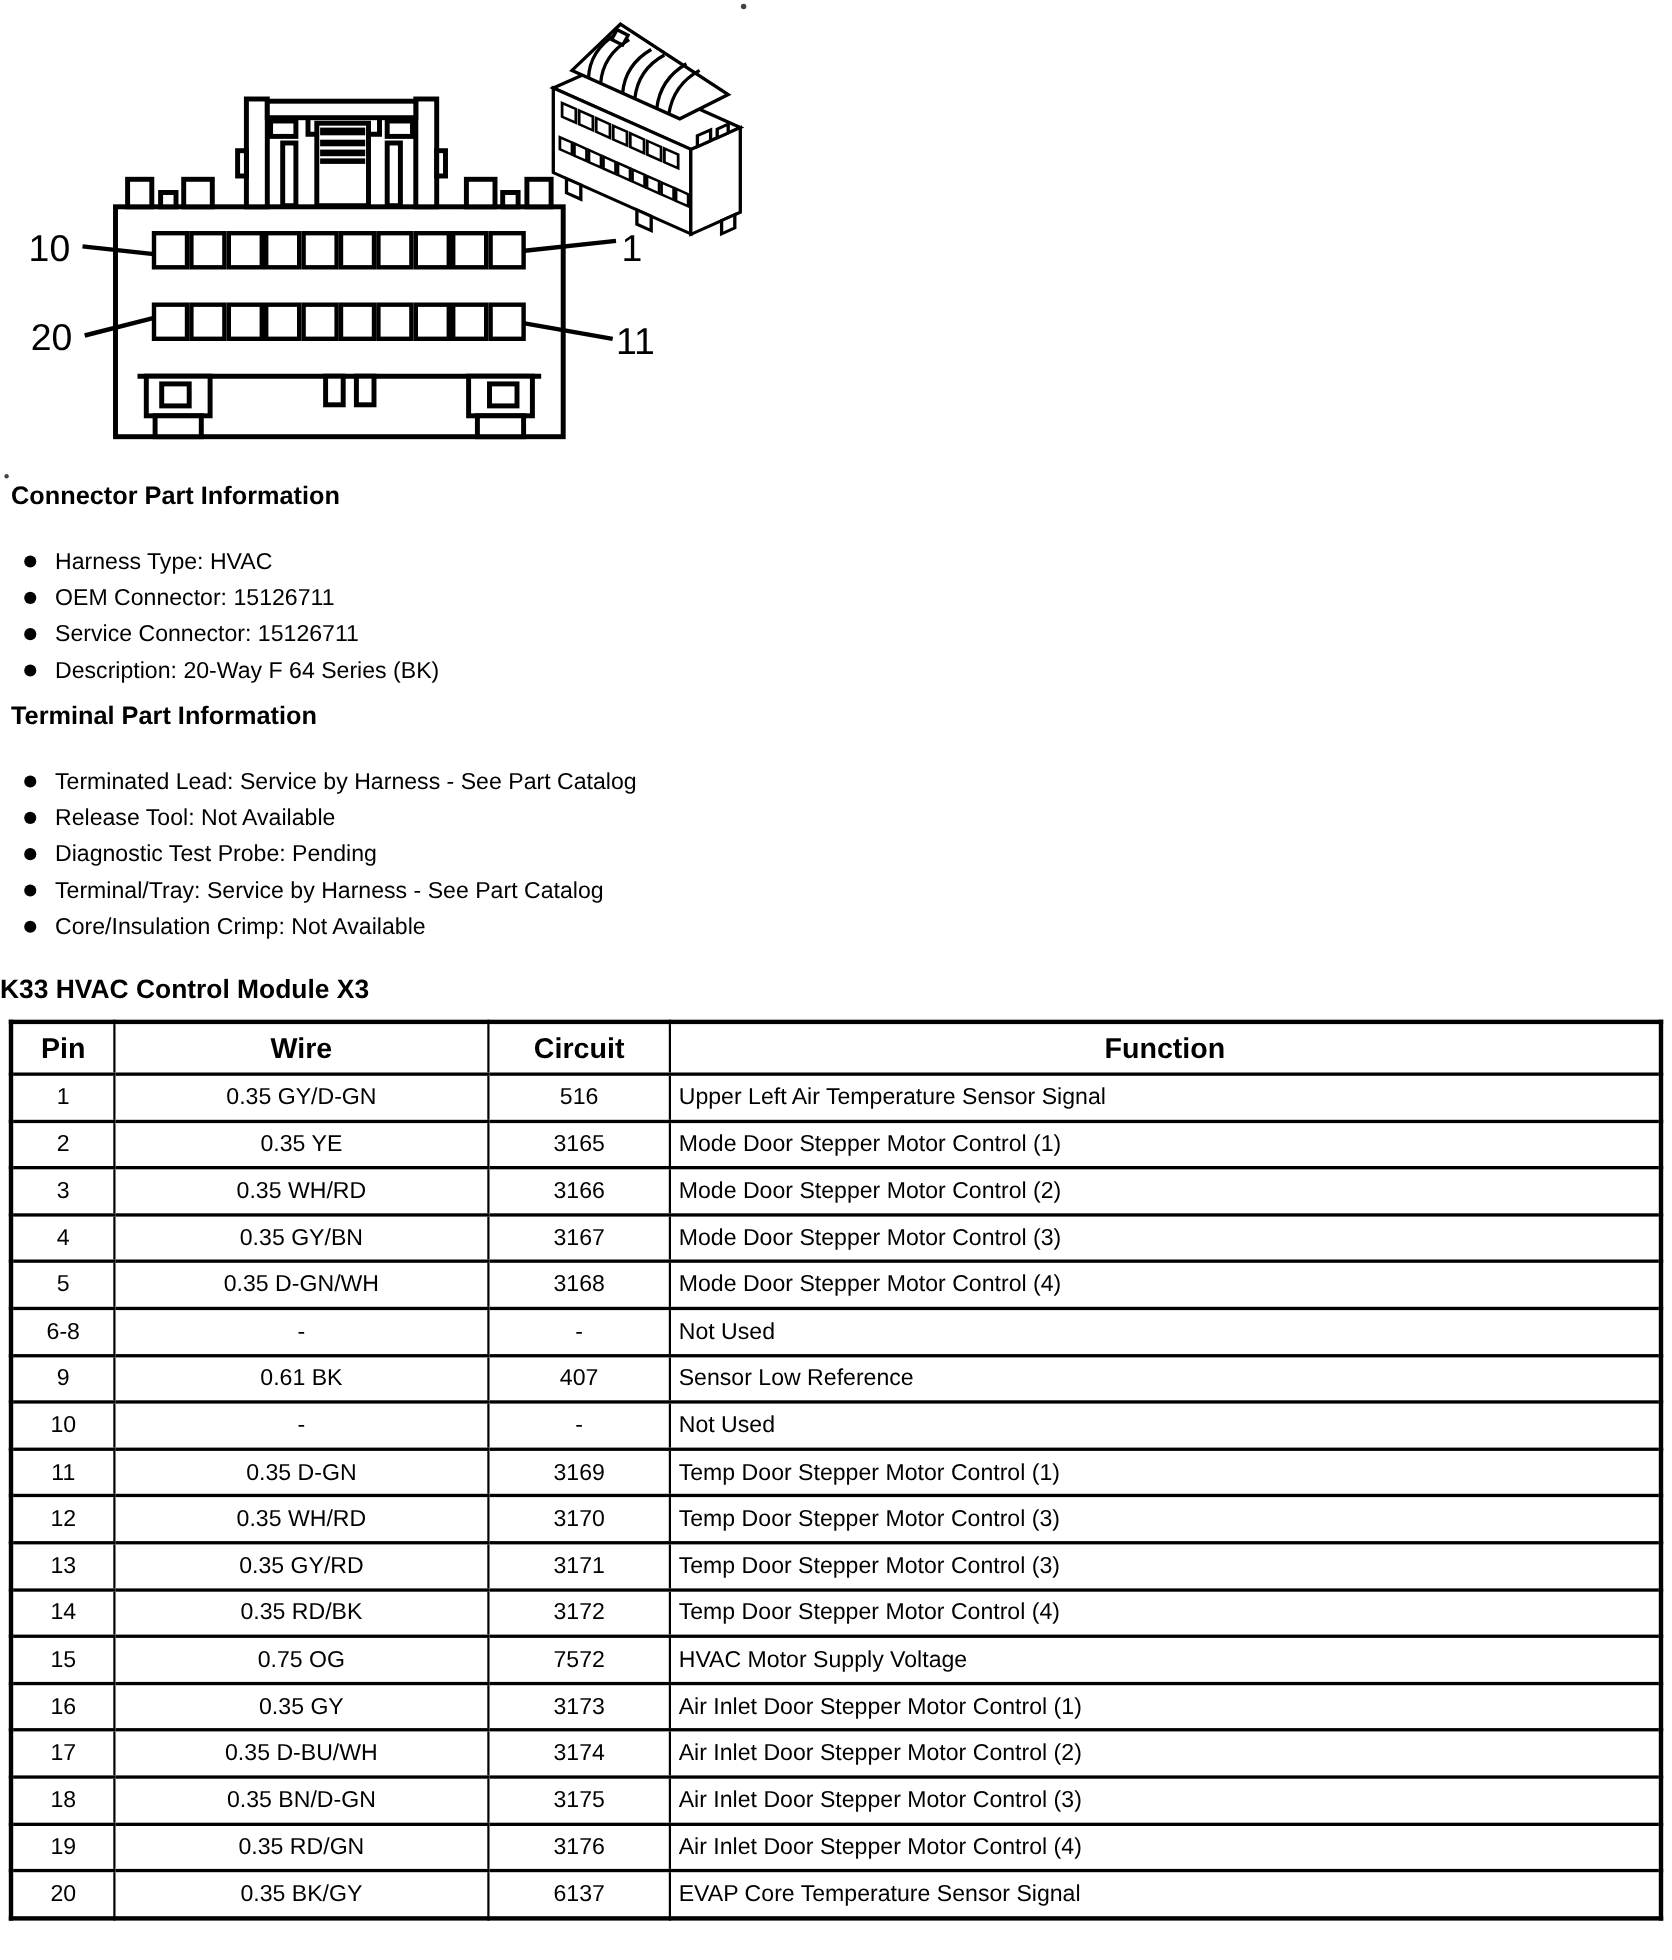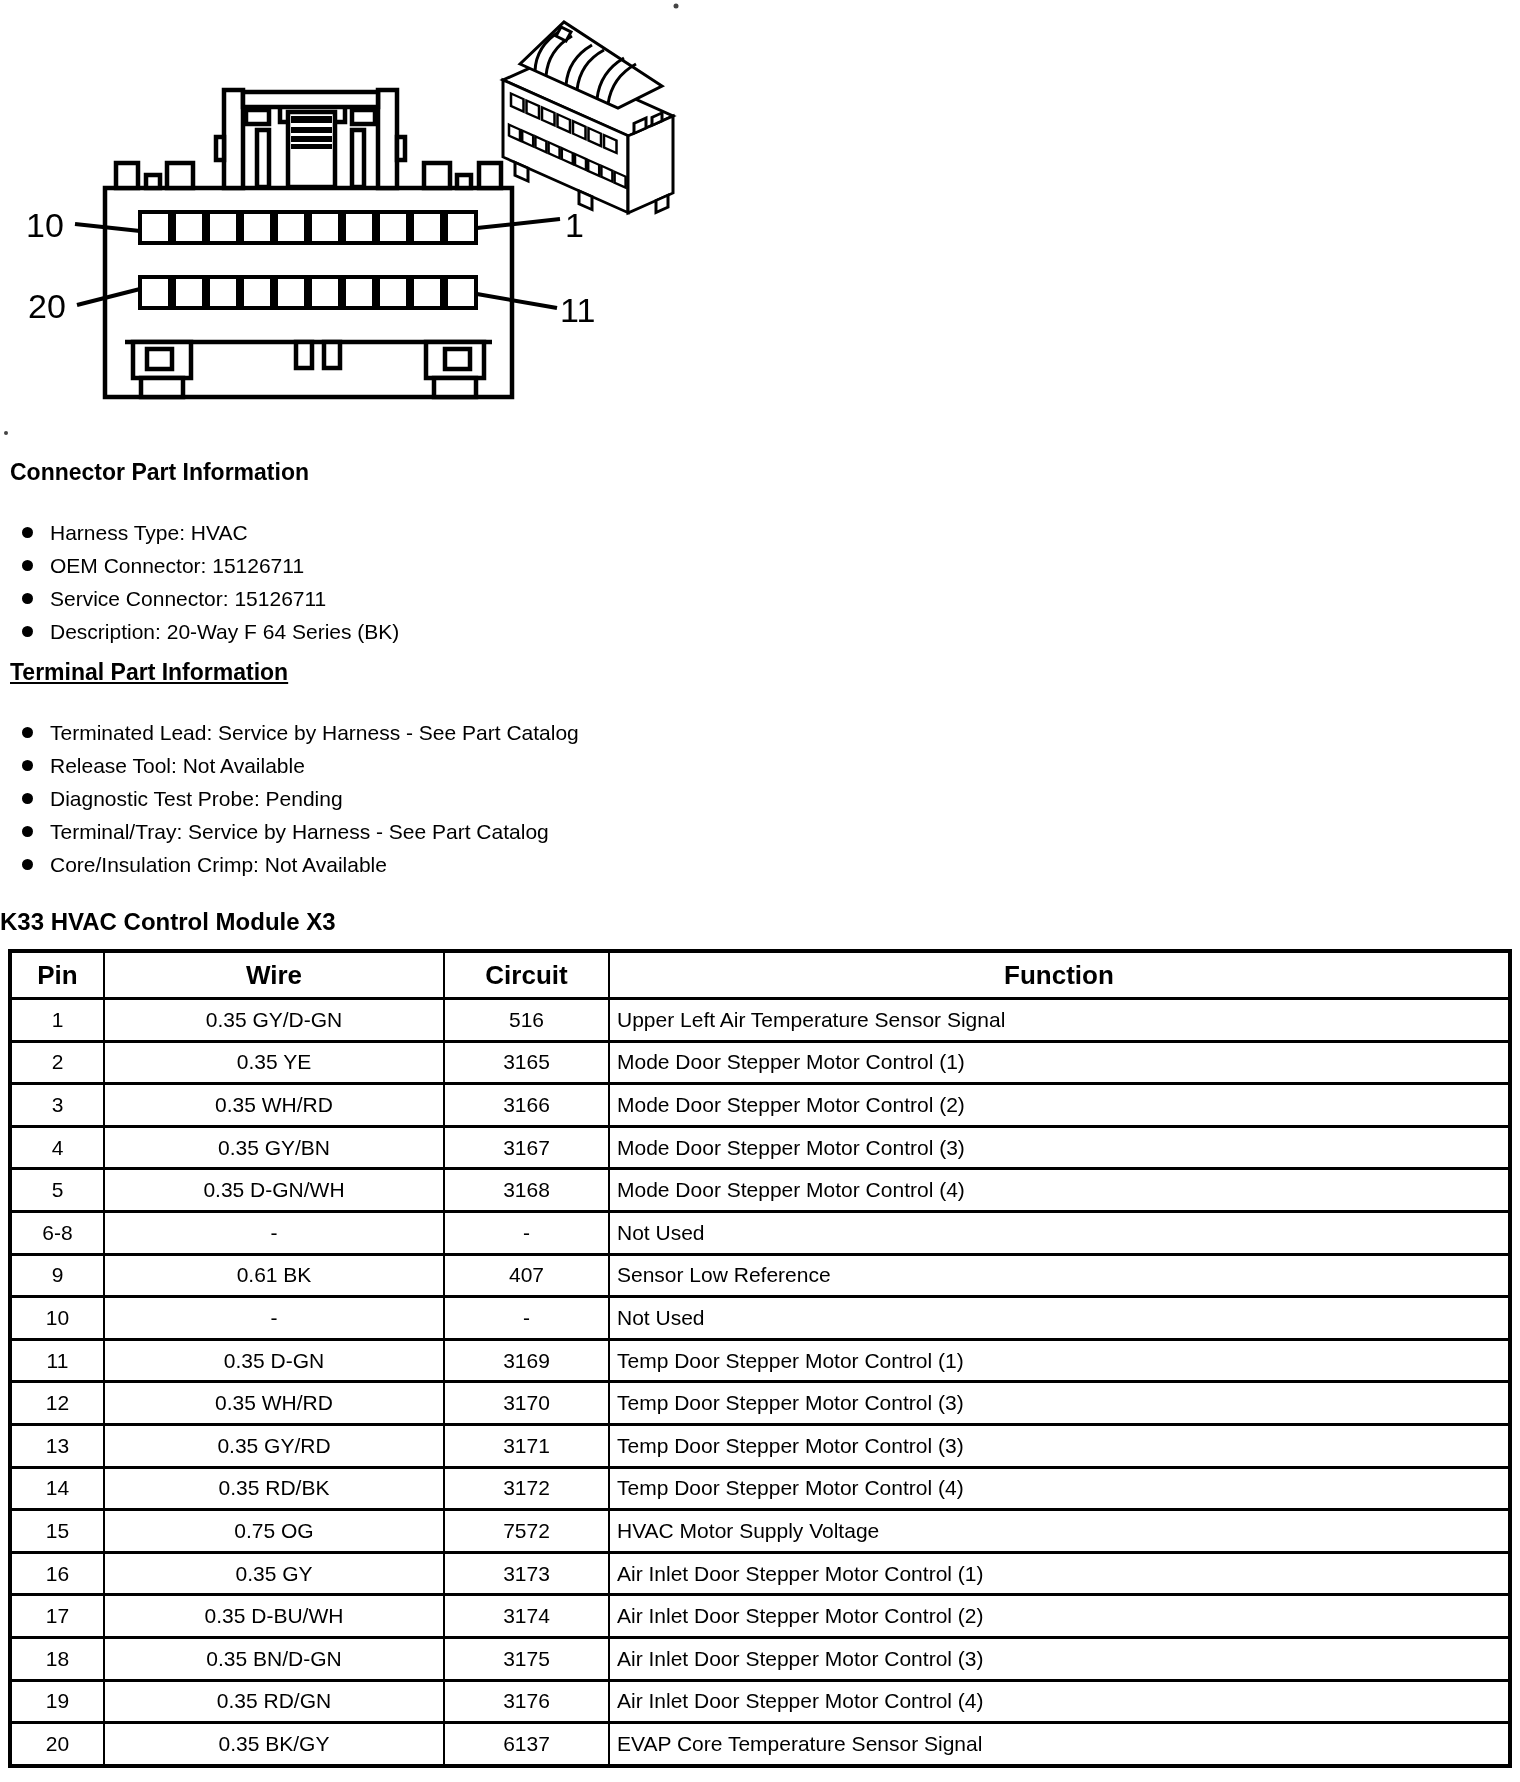--- a/index.html
+++ b/index.html
@@ -4,22 +4,22 @@
 <style>
   html,body{margin:0;padding:0;}
   body{
     width:1520px;height:1782px;overflow:hidden;position:relative;
     background:#ffffff;color:#000;
     font-family:"Liberation Sans", sans-serif;
   }
   .diagram-wrap{position:relative;height:410px;}
   .speck{position:absolute;width:4px;height:4px;border-radius:50%;background:#444;}
   h2.sect{font-size:23px;font-weight:700;margin:0 0 0 10px;line-height:28px;}
-  h2.sect.first{margin-top:48px;}
-  h2.sect.second{margin-top:10px;text-decoration:underline;}
+  h2.sect.first{margin-top:26px;}
+  h2.sect.second{margin-top:10px;}
   ul.blist{list-style:none;margin:30px 0 0 0;padding:0;}
   ul.blist li{display:flex;align-items:center;height:33px;}
   .bullet{width:11px;height:11px;border-radius:50%;background:#000;flex:0 0 auto;margin:0 17px 0 22px;}
   .litext{font-size:21px;white-space:nowrap;}
   h3.tbl-title{font-size:24px;font-weight:700;text-align:left;margin:28px 0 0 0;line-height:26px;}
   table.pinout{
     border-collapse:collapse;table-layout:fixed;
     width:1504px;margin:14px 0 0 8px;
     border:4px solid #000;
   }

